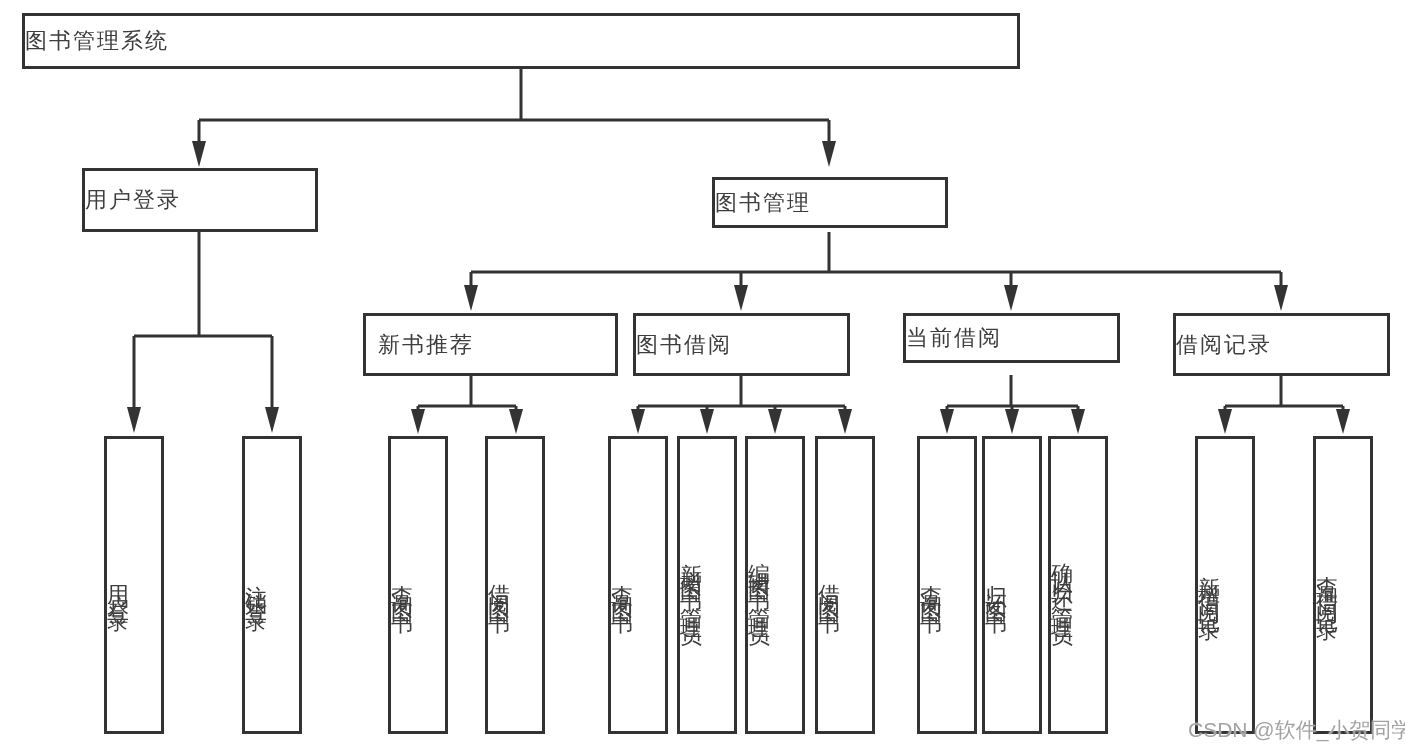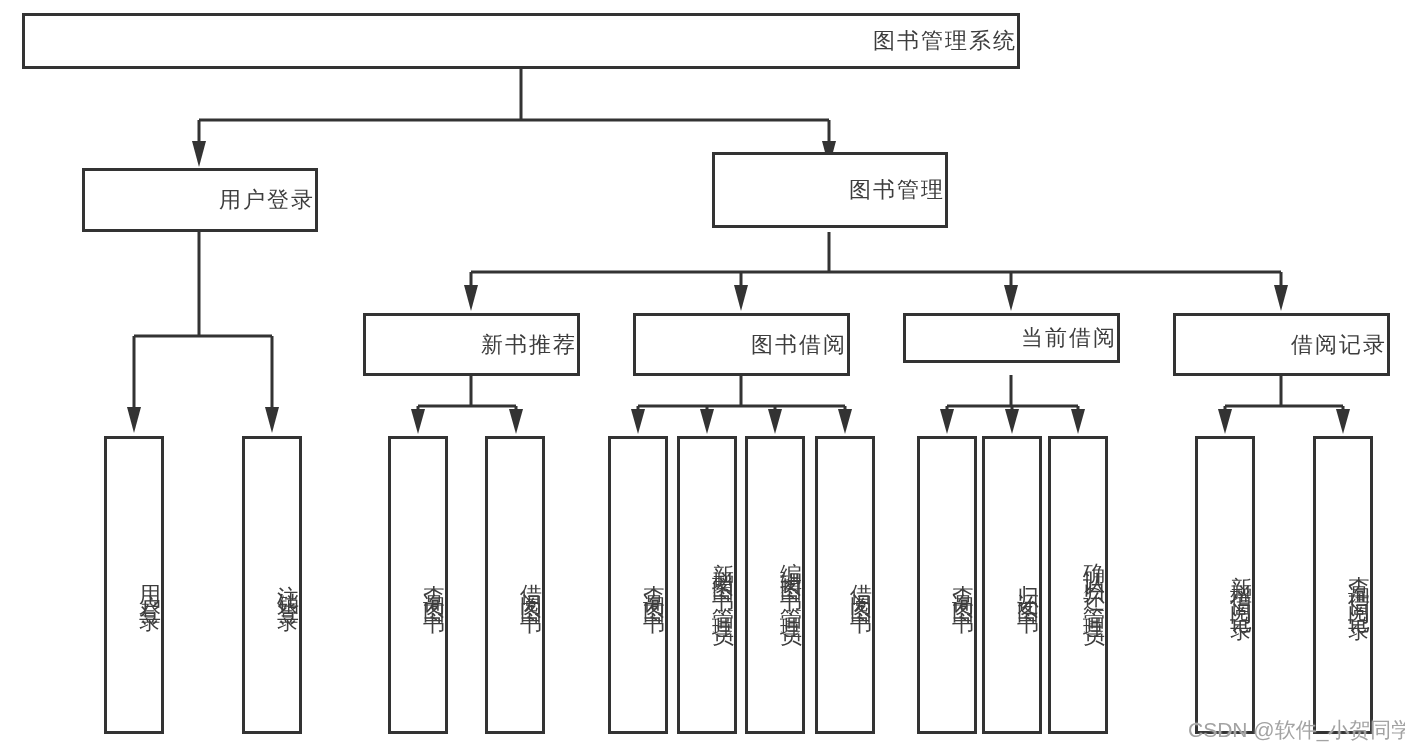--- a/index.html
+++ b/index.html
@@ -21,21 +21,21 @@
     top: 0;
     z-index: 1;
   }
   .box {
     position: absolute;
     box-sizing: border-box;
     border: 3px solid #333333;
     background: #ffffff;
     display: flex;
     align-items: center;
-    justify-content: flex-end;
+    justify-content: flex-start;
     color: #3d3d3d;
     z-index: 2;
   }
   .hbox span {
     font-size: 22px;
     letter-spacing: 2px;
     white-space: nowrap;
   }
   .vbox span {
     writing-mode: vertical-rl;
@@ -94,25 +94,25 @@
     </g>
   </svg>
 
   <div class="box hbox" style="left:22px; top:13px; width:998px; height:56px;">
     <span>图书管理系统</span>
   </div>
 
   <div class="box hbox" style="left:82px; top:168px; width:236px; height:64px;">
     <span>用户登录</span>
   </div>
-  <div class="box hbox" style="left:712px; top:152px; width:236px; height:76px;">
+  <div class="box hbox" style="left:712px; top:177px; width:236px; height:51px;">
     <span>图书管理</span>
   </div>
 
-  <div class="box hbox" style="left:363px; top:313px; width:217px; height:63px;">
+  <div class="box hbox" style="left:363px; top:313px; width:255px; height:63px;padding-left:12px;">
     <span>新书推荐</span>
   </div>
   <div class="box hbox" style="left:633px; top:313px; width:217px; height:63px;">
     <span>图书借阅</span>
   </div>
   <div class="box hbox" style="left:903px; top:313px; width:217px; height:50px;">
     <span>当前借阅</span>
   </div>
   <div class="box hbox" style="left:1173px; top:313px; width:217px; height:63px;">
     <span>借阅记录</span>

